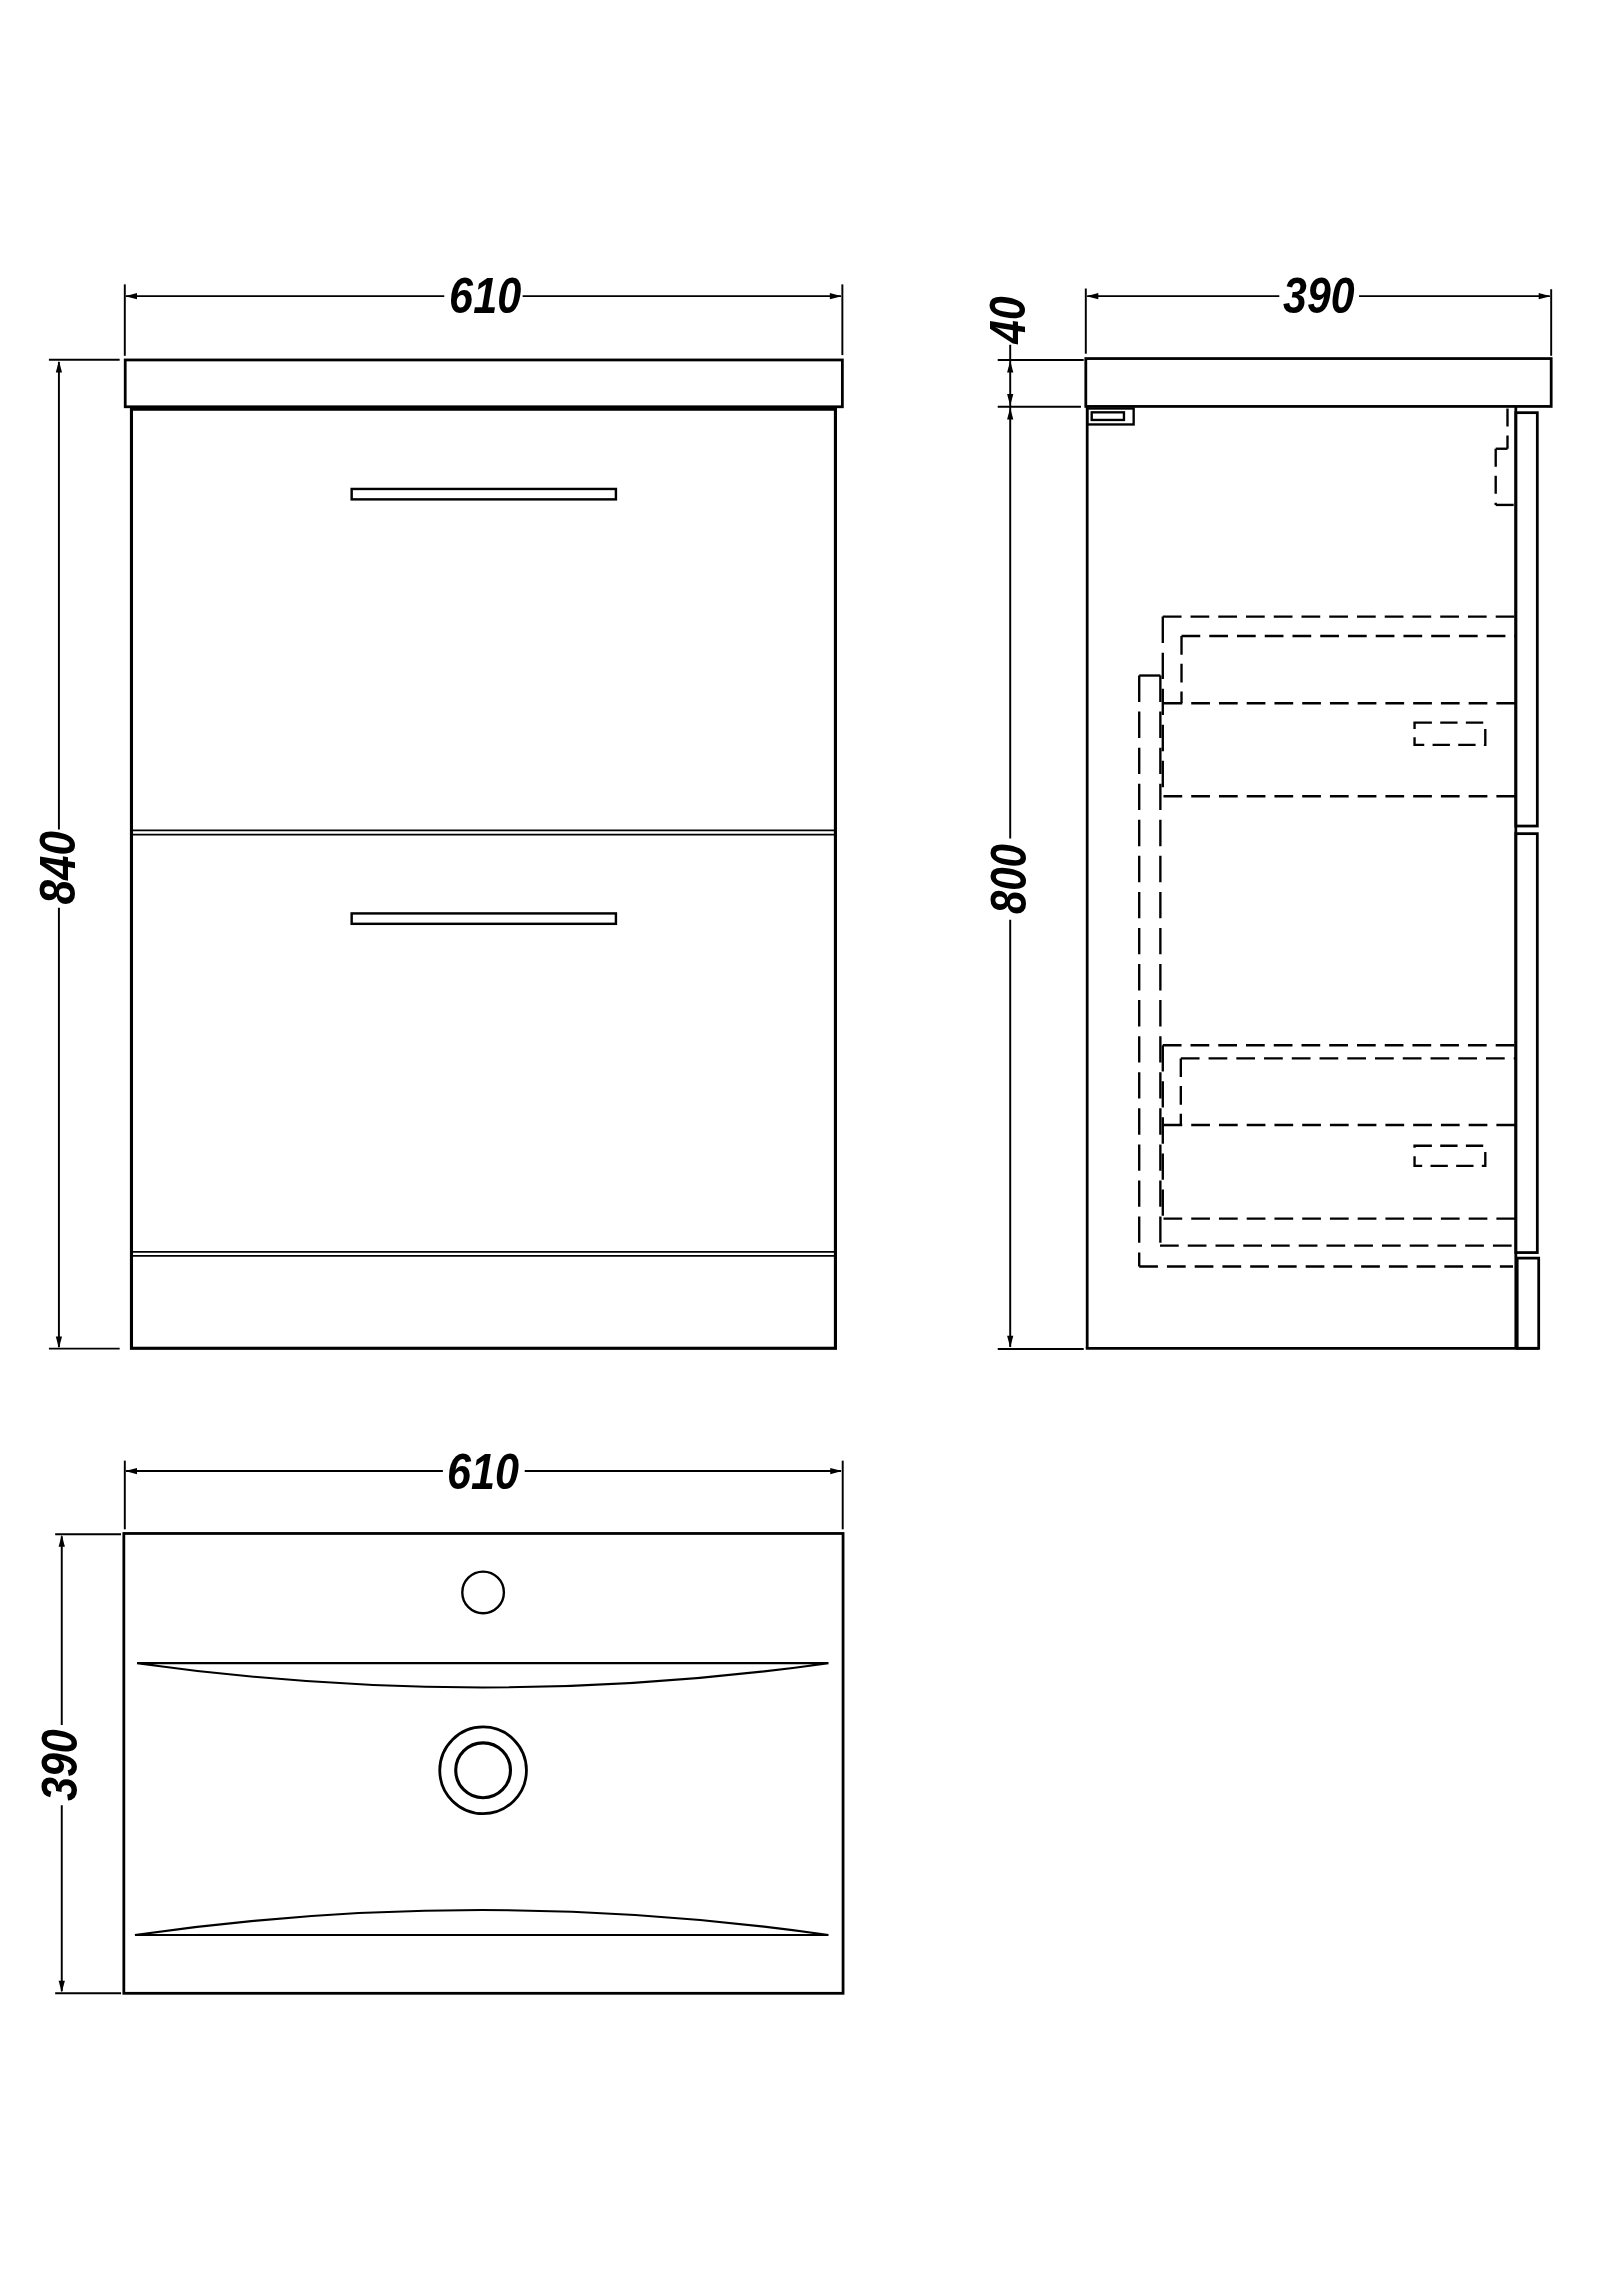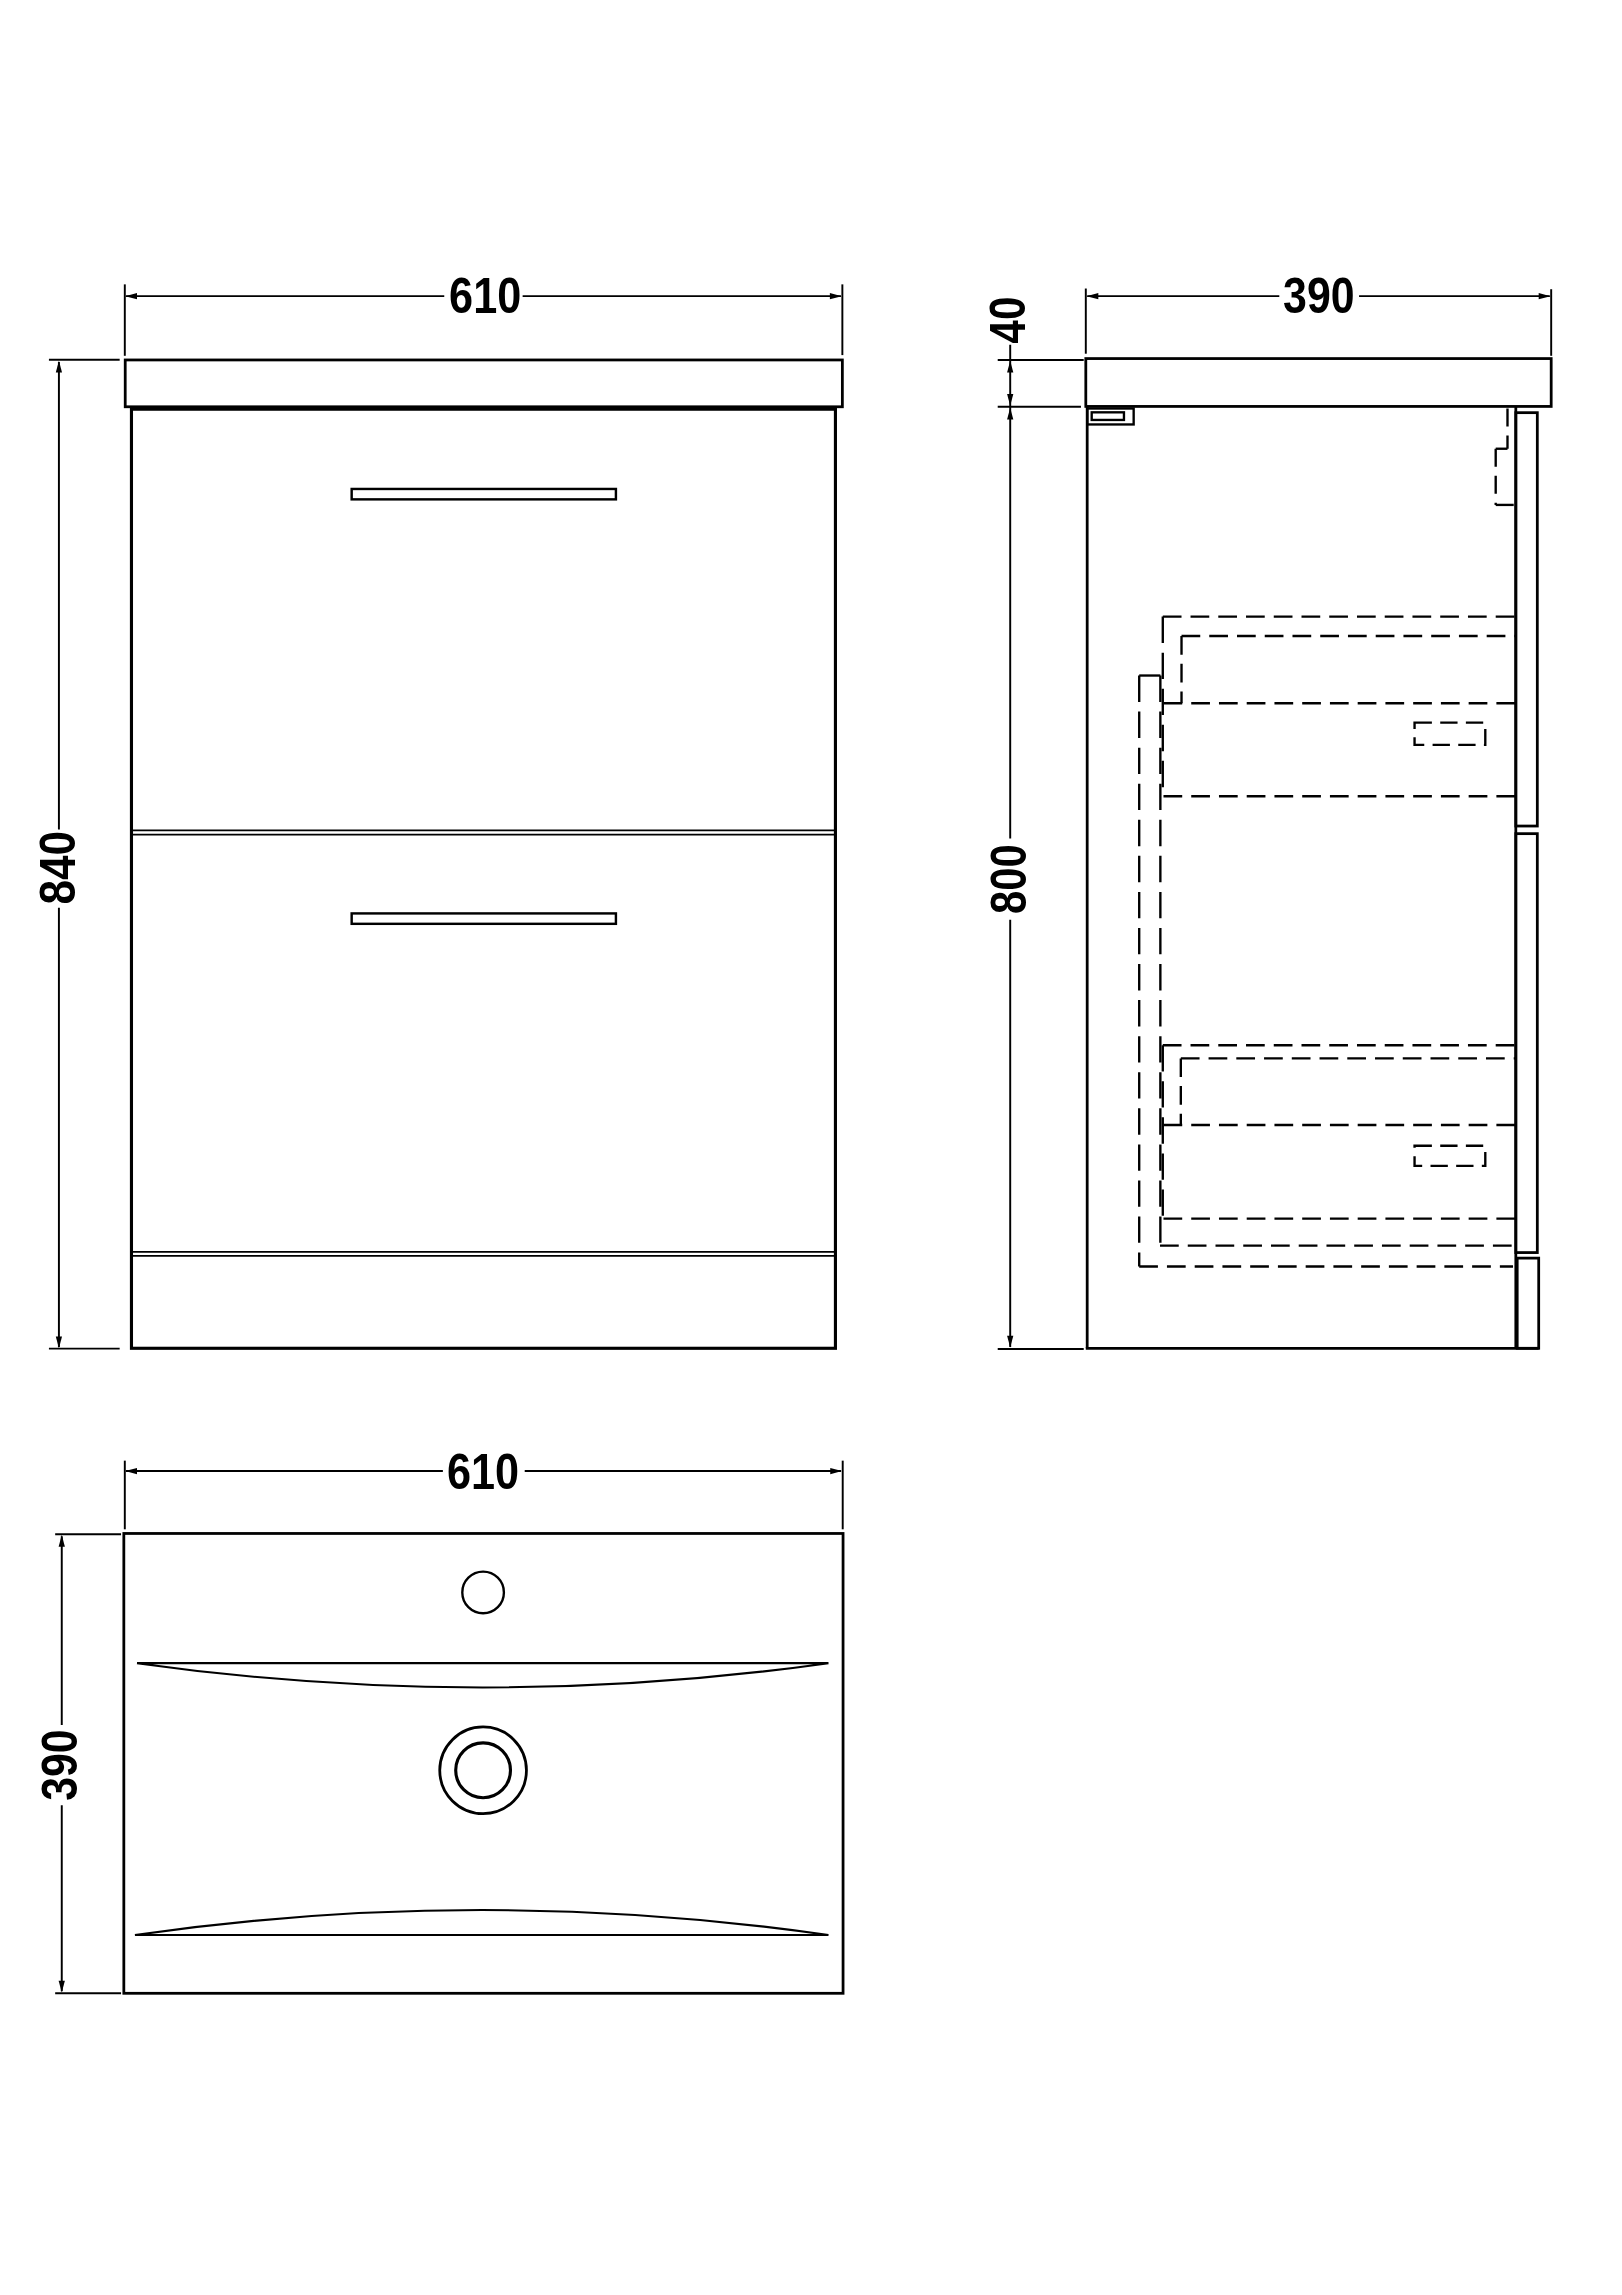--- a/index.html
+++ b/index.html
@@ -1,16 +1,16 @@
 <!DOCTYPE html>
 <html style="font-size:11px"><head>
 <meta charset="utf-8">
 <style>
   html,body{margin:0;padding:0;background:#ffffff;}
-  .pg{width:1623px;height:2295px;position:relative;background:#ffffff;}
+  .pg{width:1623px;height:2295px;position:relative;background:#ffffff;font-style:italic;}
   text{font-family:"Liberation Sans",sans-serif;font-weight:bold;fill:#000;}
 </style>
 </head>
 <body>
 <div class="pg">
 <svg width="1623" height="2295" viewBox="0 0 2339 3309">
 <g fill="none" stroke="#000000" stroke-width="4">
 
 <g stroke-width="2.8">
   <path d="M181,427 H640 M753,427 H1212"></path>

